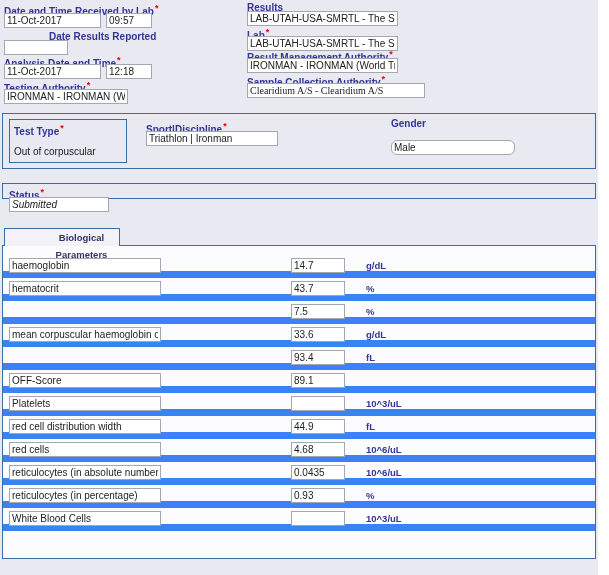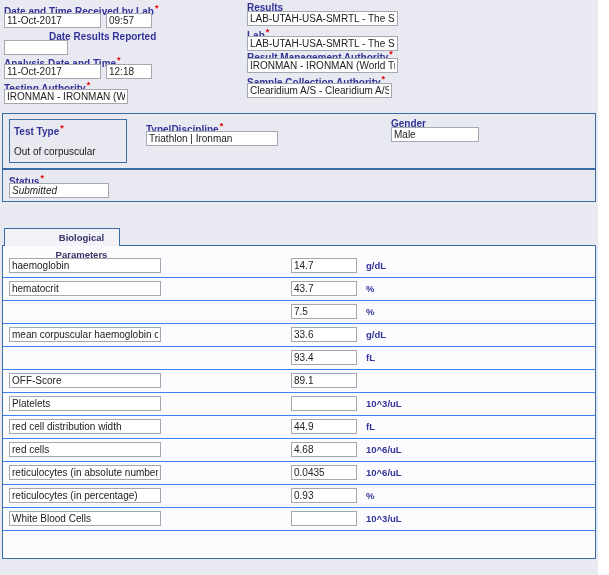--- a/index.html
+++ b/index.html
@@ -24,23 +24,23 @@
   .tab {
     position:absolute; left:4px; top:228px; width:116px; height:18px;
     border:1px solid #3a6ca5; border-bottom:none; background:#f2f2f8;
     font-size:9.5px; font-weight:bold; color:#333366; text-align:center; line-height:17px;
     z-index:2; cursor:default;padding-left:39px;
   }
   .table {
     position:absolute; left:2px; top:245px; width:594px; height:314px;
     border:1px solid #3a6ca5; background:#fcfcfe; padding-top:9px;
   }
-  .trow { position:relative; height:23px; border-bottom:1px solid #3b82f6; }
+  .trow { position:relative; height:23px; border-bottom:7px solid #3b82f6; }
   .trow input.pname { position:absolute; left:6px; top:3px; width:152px; }
-  .trow input.pval  { position:absolute; left:288px; top:3px; width:66px; }
+  .trow input.pval  { position:absolute; left:288px; top:3px; width:54px; }
   .trow .punit { position:absolute; left:363px; top:5px; font-size:9.5px; font-weight:bold; color:#333399; }
 </style>
 </head>
 <body>
 
 <div class="canvas">
   <div class="page">
 
     <span class="lbl req" style="left:4px; top:3px;">Date and Time Received by Lab</span>
     <input class="tb" style="left: 4px; top: 13px; width: 97px;" value="11-Oct-2017">
@@ -59,34 +59,34 @@
     <span class="lbl" style="left:247px; top:2px;">Results</span>
     <input class="tb" style="left: 247px; top: 11px; width: 151px;" value="LAB-UTAH-USA-SMRTL - The Sport">
 
     <span class="lbl req" style="left:247px; top:27px;">Lab</span>
     <input class="tb" style="left: 247px; top: 36px; width: 151px;" value="LAB-UTAH-USA-SMRTL - The Sport">
 
     <span class="lbl req" style="left:247px; top:49px;">Result Management Authority</span>
     <input class="tb" style="left: 247px; top: 58px; width: 151px;" value="IRONMAN - IRONMAN (World Triath">
 
     <span class="lbl req" style="left:247px; top:74px;">Sample Collection Authority</span>
-    <input class="tb" style="left: 247px; top: 83px; width: 145px;" value="Clearidium A/S - Clearidium A/S">
+    <input class="tb" style="left: 247px; top: 83px; width: 178px; font-family: Liberation Serif, serif;" value="Clearidium A/S - Clearidium A/S">
 
     <div class="bluebox" style="top:113px; height:56px;">
       <div class="innerbox" style="left:6px; top:5px; width:118px; height:44px;">
         <span class="lbl req" style="left:4px; top:3px;">Test Type</span>
         <span class="plain" style="left:4px; top:26px;">Out of corpuscular</span>
       </div>
-      <span class="lbl req" style="left:143px; top:7px;">Type|Discipline</span>
+      <span class="lbl req" style="left:143px; top:7px;">Sport|Discipline</span>
       <input class="tb" style="left: 143px; top: 17px; width: 132px;" value="Triathlon | Ironman">
       <span class="lbl" style="left:388px; top:4px;">Gender</span>
-      <input class="tb" style="left: 388px; top: 13px; width: 88px;" value="Male">
+      <input class="tb" style="left: 388px; top: 26px; width: 124px; border-radius: 6px;" value="Male">
     </div>
 
-    <div class="bluebox" style="top:169px; height:33px;">
+    <div class="bluebox" style="top:183px; height:16px;">
       <span class="lbl req" style="left:6px; top:3px;">Status</span>
       <input class="tb" style="left: 6px; top: 13px; width: 100px; font-style: italic;" value="Submitted">
     </div>
 
     <div class="tab">Biological Parameters</div>
 
     <div class="table">
       <div class="trow">
         <input class="tb pname" value="haemoglobin" style="">
         <input class="tb pval" value="14.7" style="">

